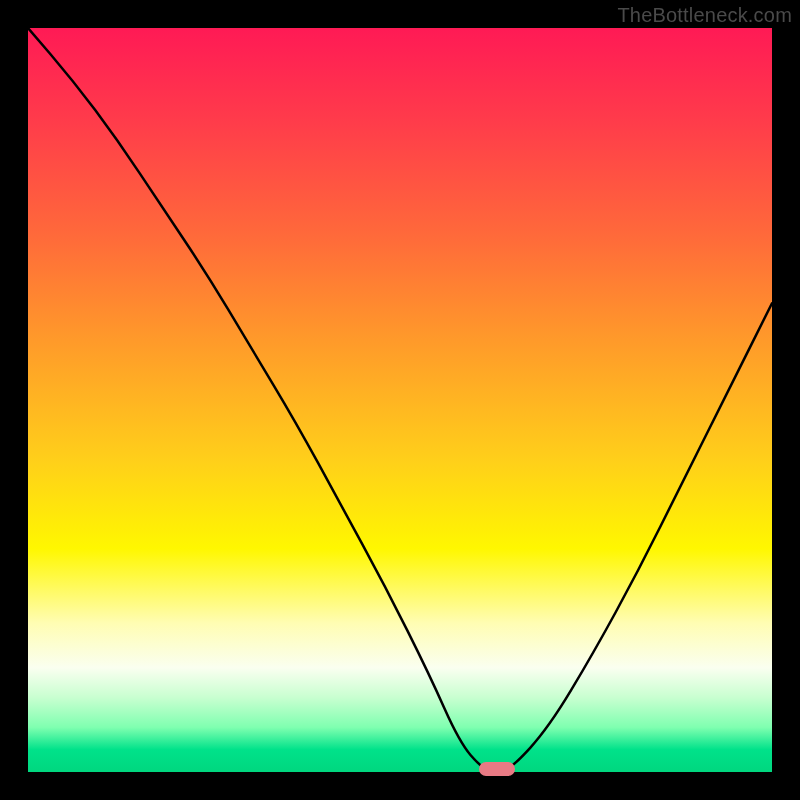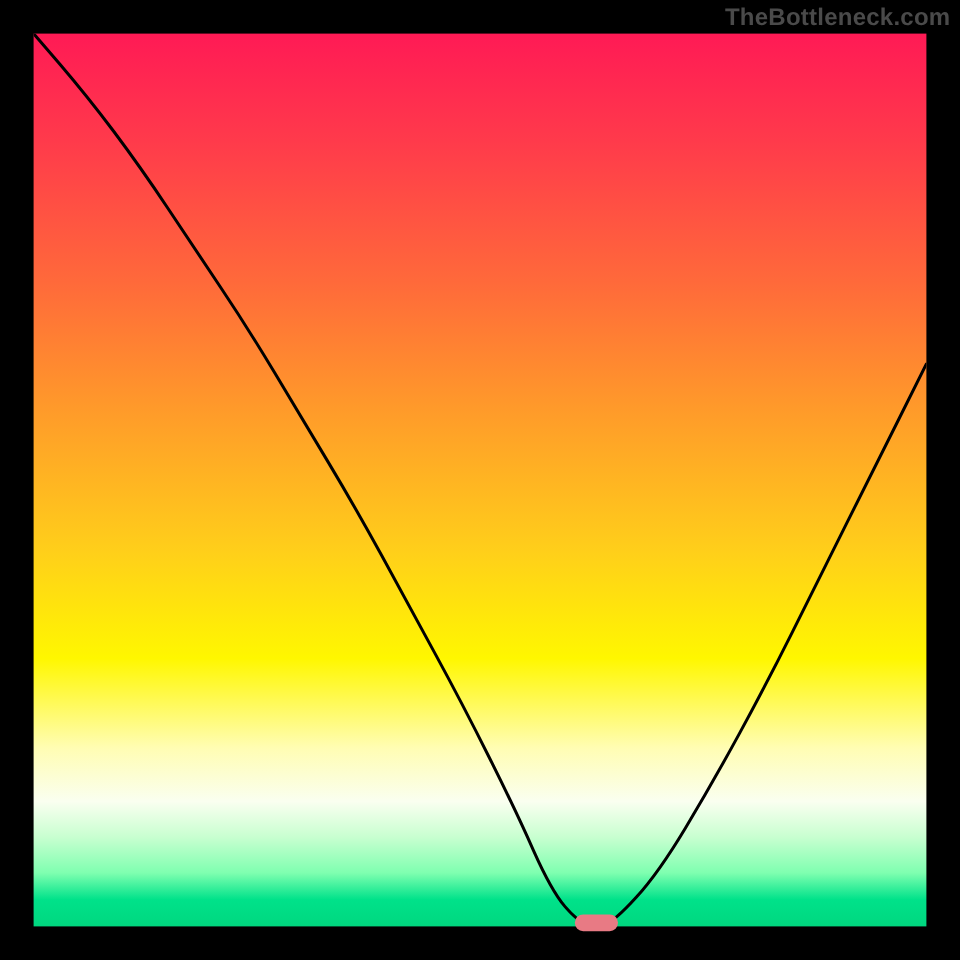--- a/index.html
+++ b/index.html
@@ -70,21 +70,21 @@
     width: 28px;
     height: 800px;
     background: #000;
   }
   .watermark {
     position: absolute;
     top: 4px;
     right: 8px;
     color: #4a4a4a;
     font-size: 20px;
-    font-weight: 700;
+    font-weight: 400;
     letter-spacing: 0.2px;
     z-index: 10;
   }
   svg.curve {
     position: absolute;
     left: 0;
     top: 0;
     width: 744px;
     height: 744px;
     pointer-events: none;

